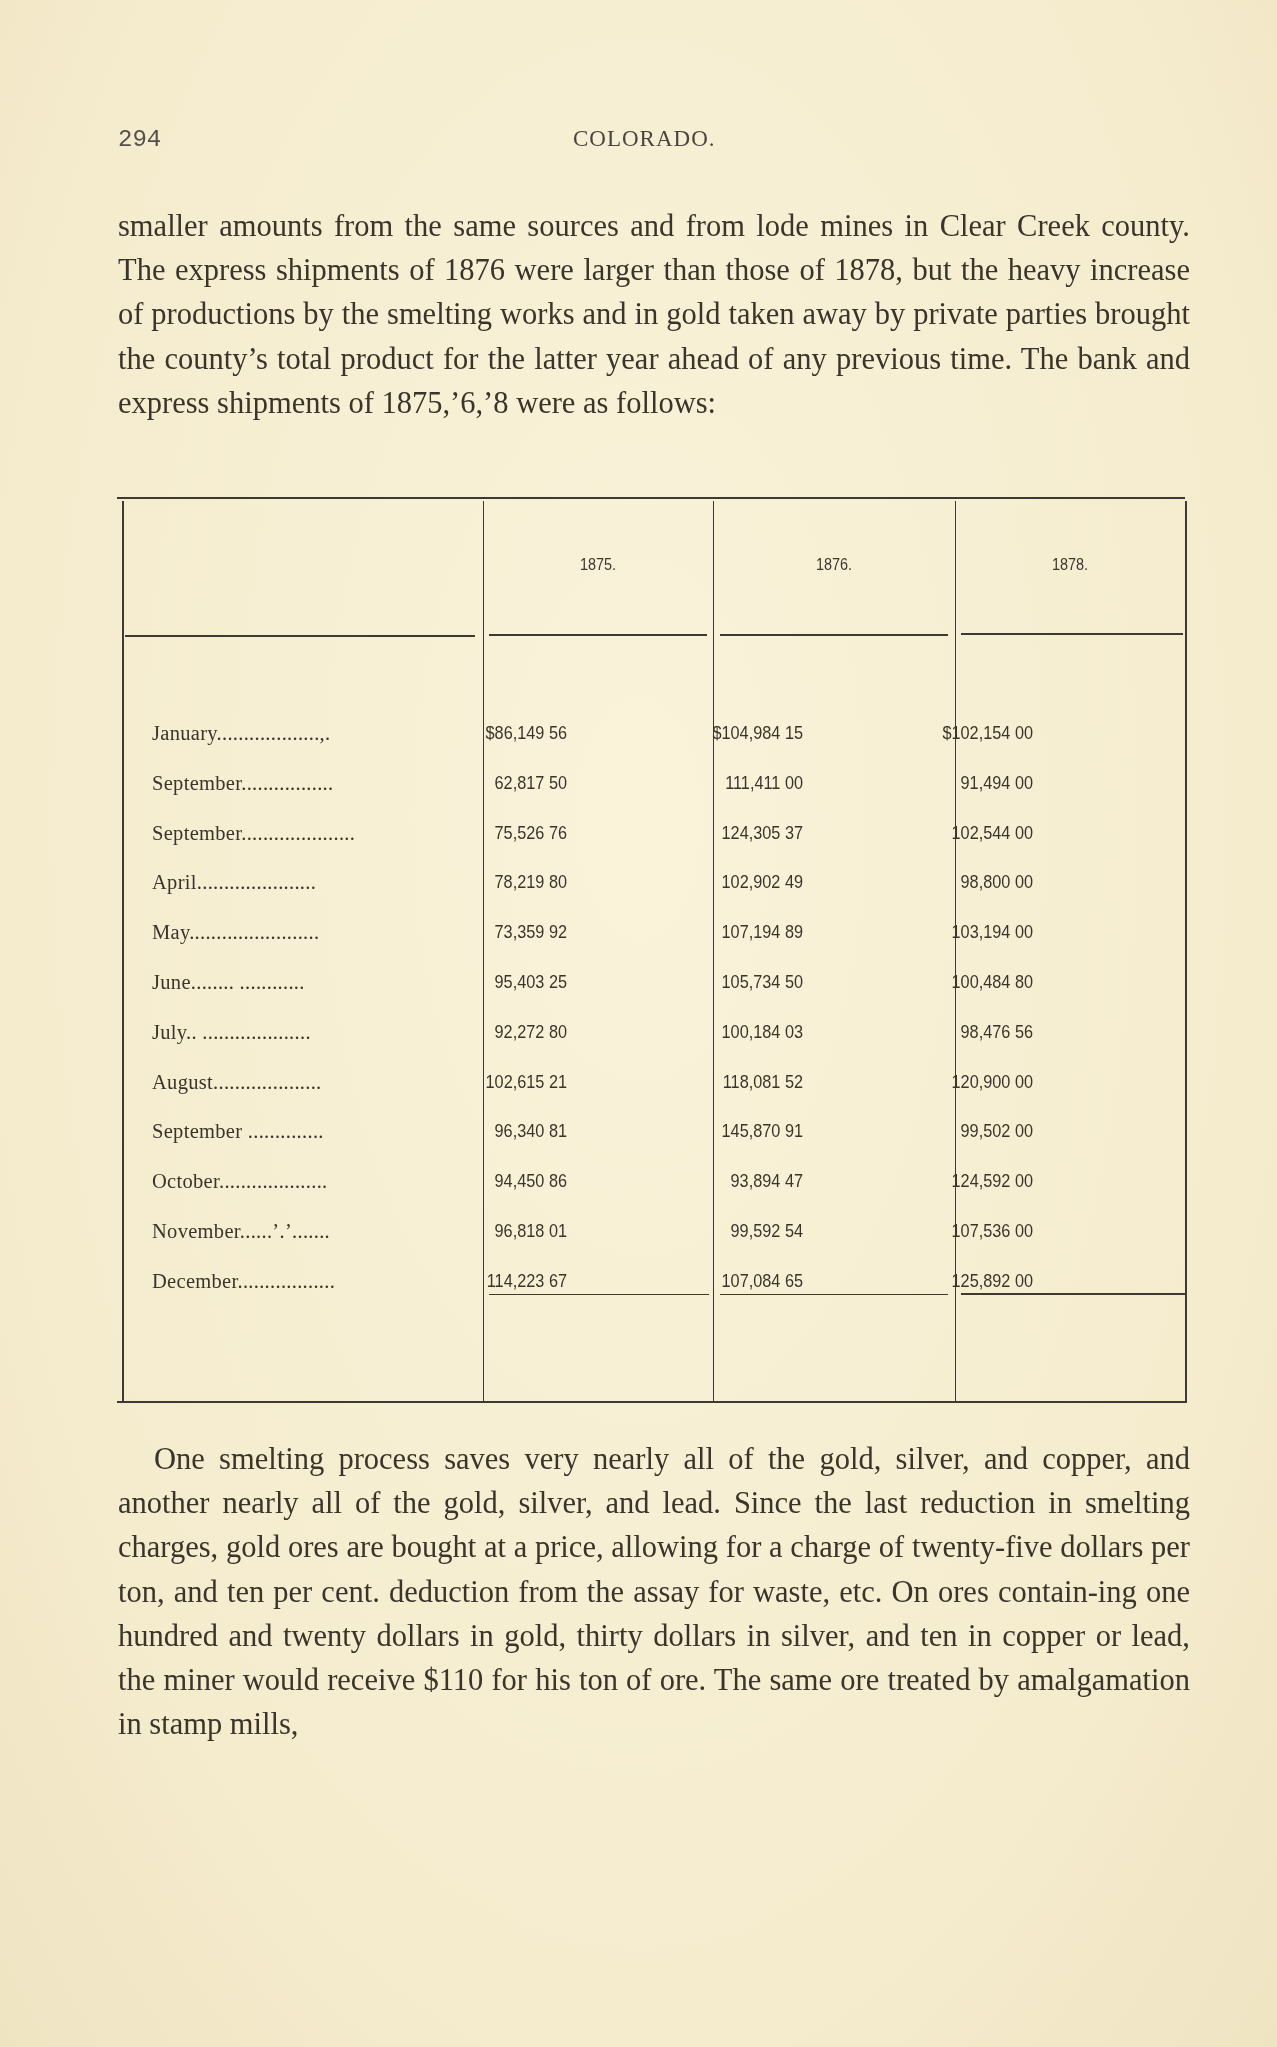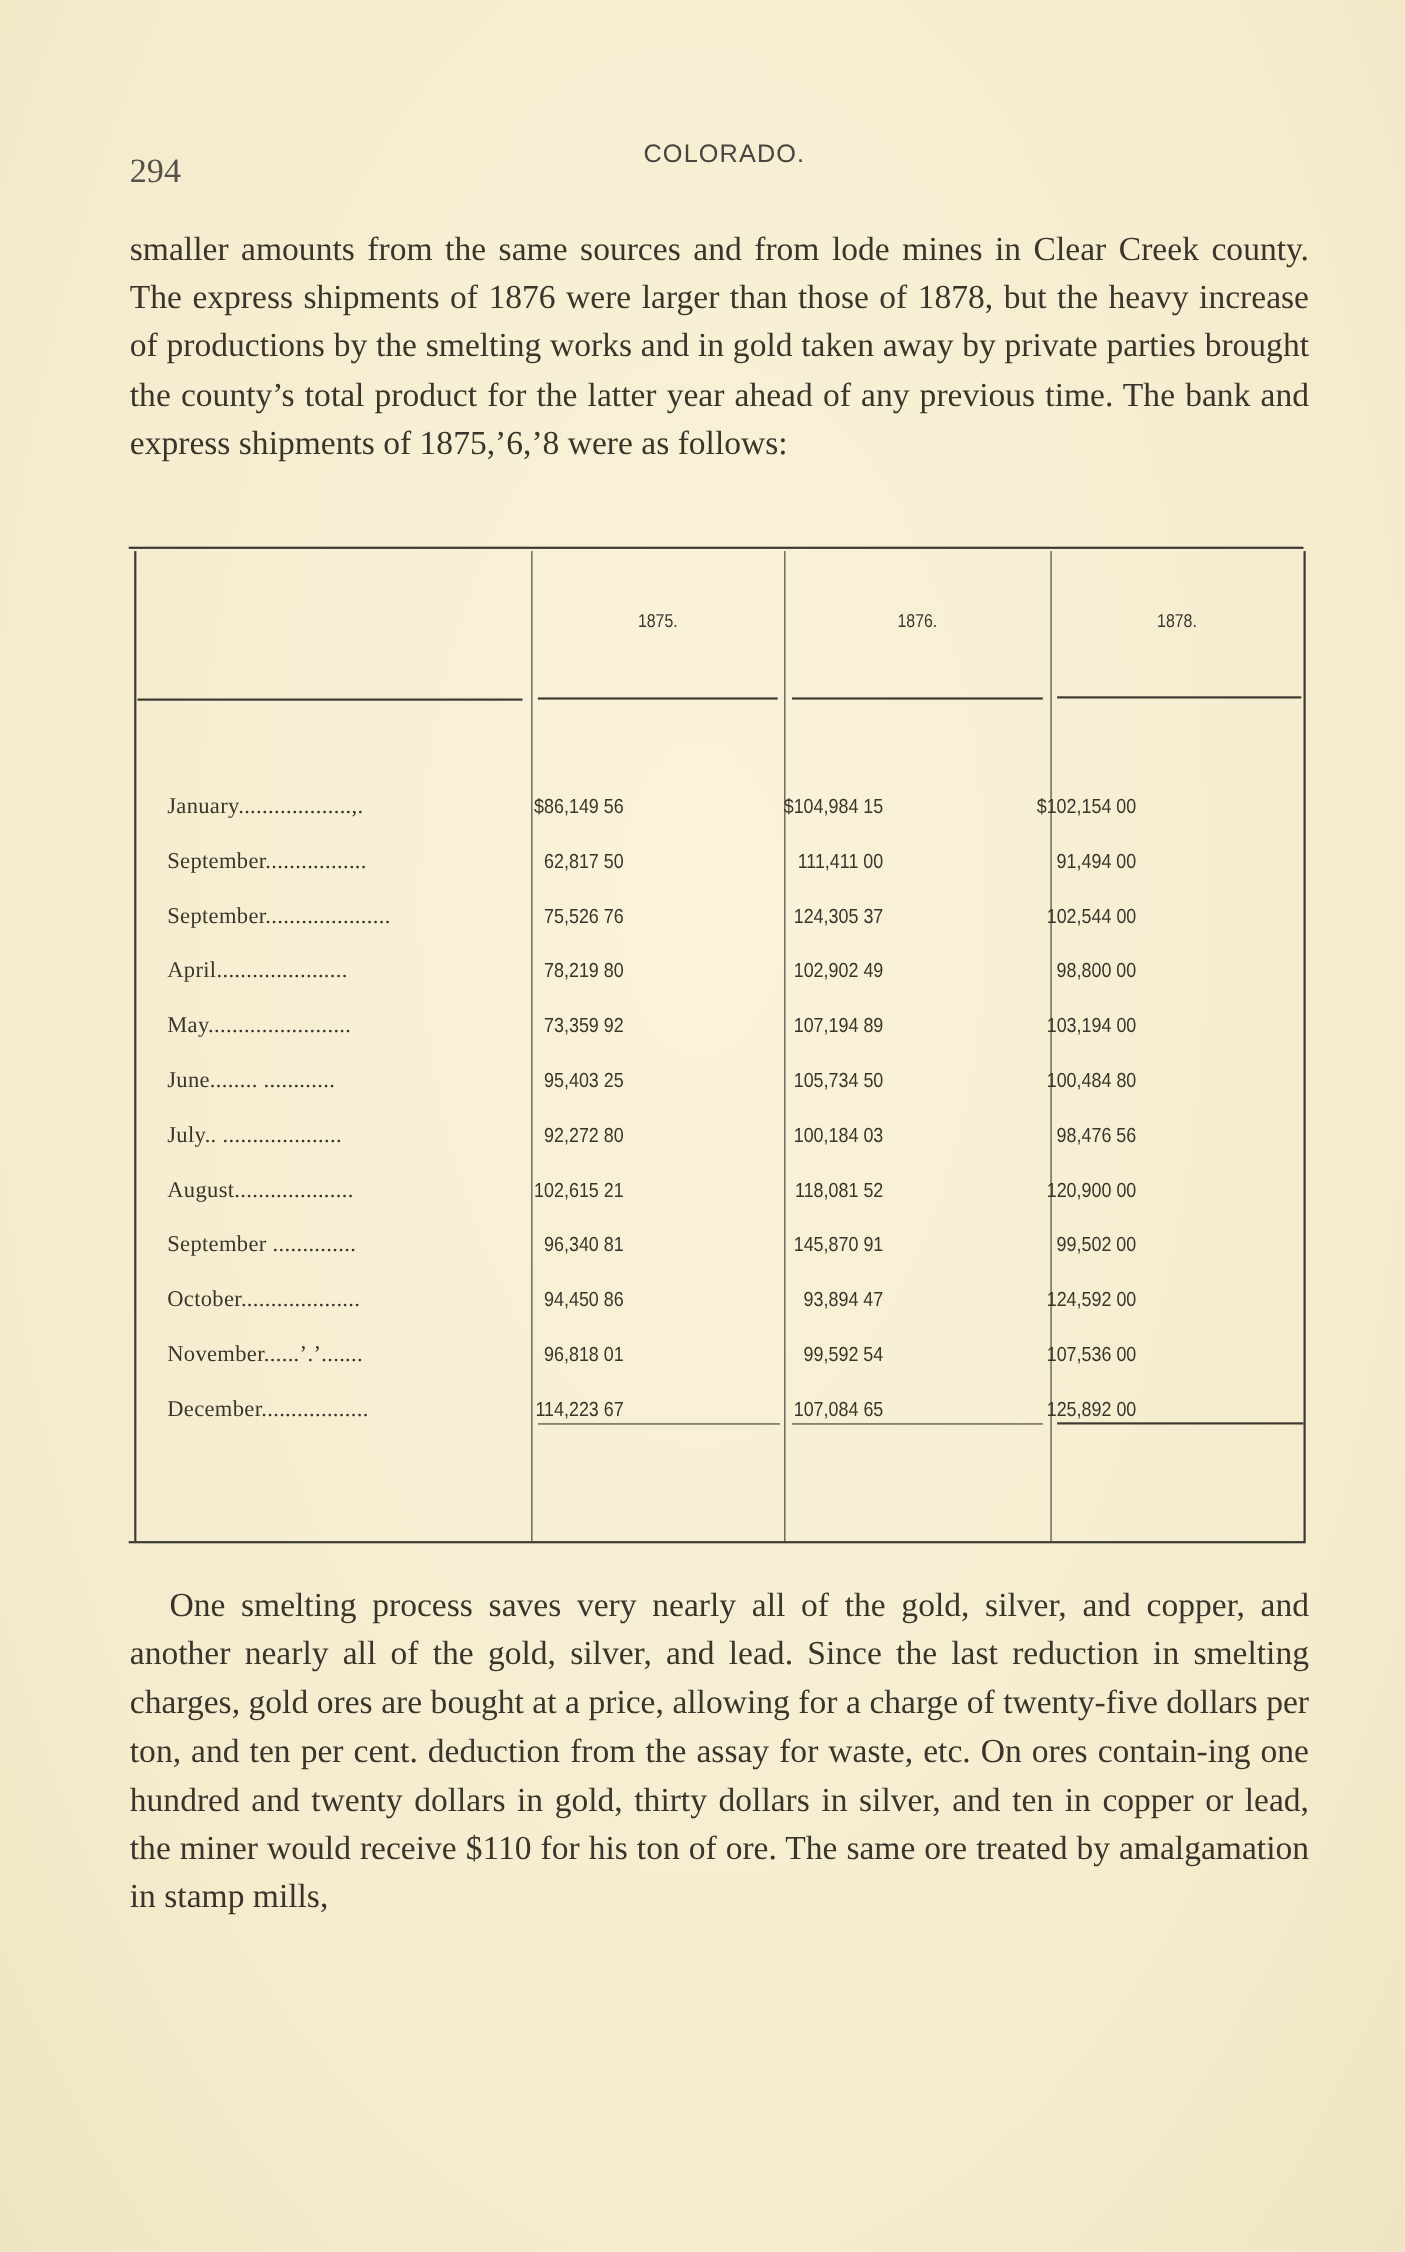--- a/index.html
+++ b/index.html
@@ -21,33 +21,32 @@
     }
     .running-head {
       position: absolute;
       top: 124px;
       left: 118px;
       width: 1070px;
       height: 40px;
     }
     .page-number {
       position: absolute;
-      left: 0; top: 13px;
+      left: 0; top: 2px;
+      font-family: Liberation Mono, monospace;
+      font-size: 24px;
+      color: #55504a;
+    }
+    .running-title {
+      position: absolute;
+      left: 455px; top: 2px;
       font-family: Liberation Serif, serif;
-      font-size: 31px;
-      color: #55504a;
-    }
-    .running-title {
-      position: absolute;
-      left: 455px; top: 2px;
-      font-family: Liberation Sans, sans-serif;
       font-size: 23px;
       letter-spacing: 1px;
       color: #4a4540;
-      margin-left: 12px;
     }
     .body-text {
       position: absolute;
       left: 118px;
       width: 1072px;
       font-family: "Liberation Serif", serif;
       font-size: 30.5px;
       line-height: 44.2px;
       text-align: justify;
       color: #3a342b;

